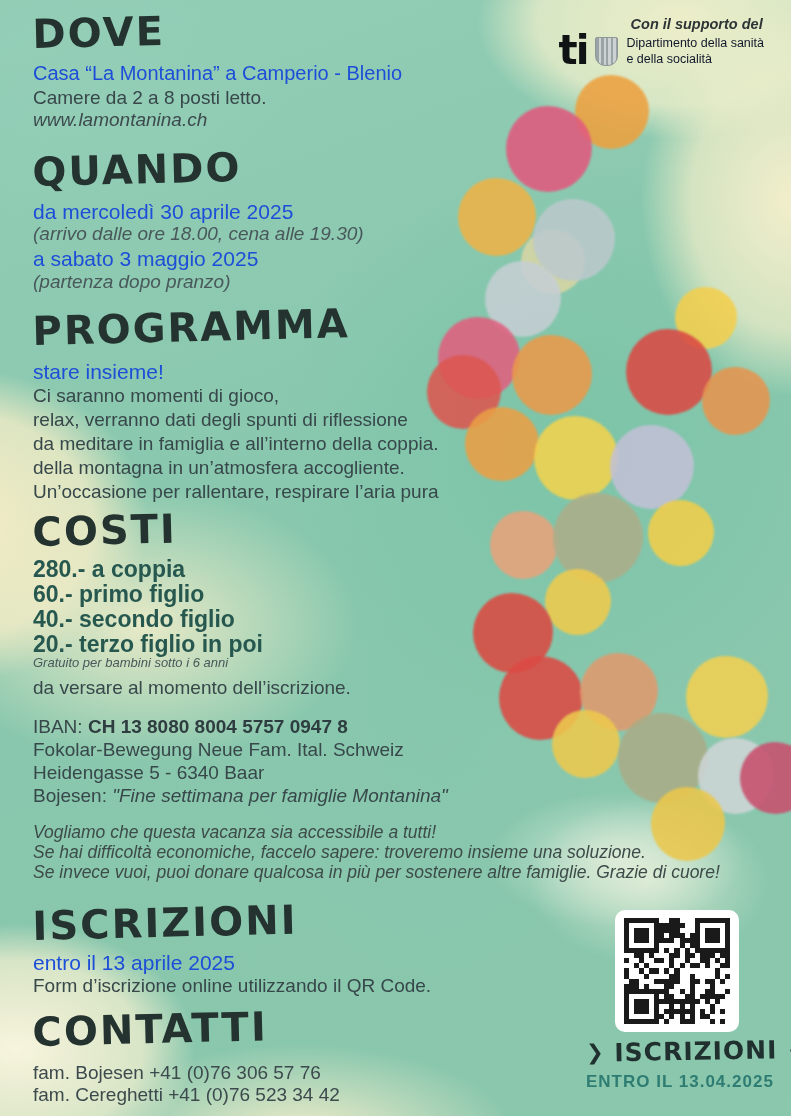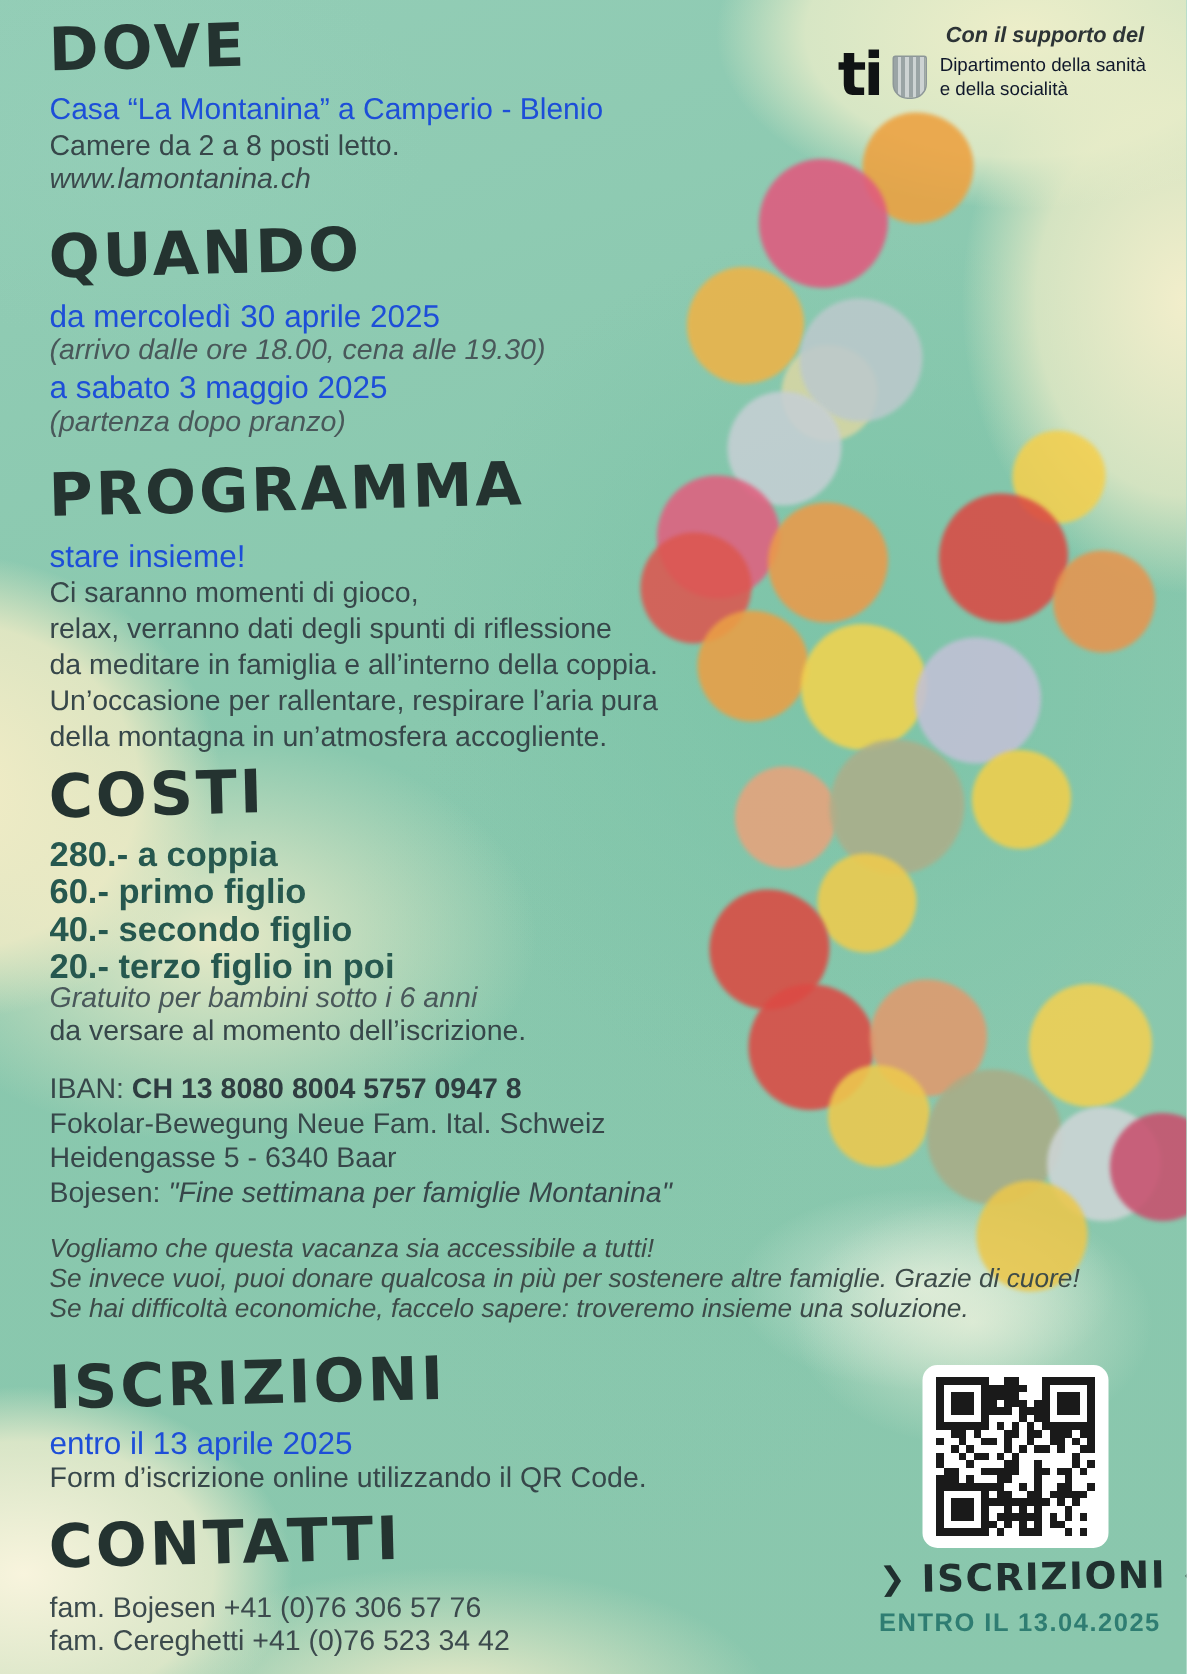--- a/index.html
+++ b/index.html
@@ -57,21 +57,21 @@
   .q-from-note{top:223px;font-size:19px;}
   .q-to{top:247px;font-size:21px;}
   .q-to-note{top:271px;font-size:19px;}
 
   .sec-programma{top:311px;}
   .p-sub{top:360px;font-size:21px;}
   .p-body{top:384px;font-size:19px;line-height:24px;}
 
   .sec-costi{top:512px;}
   .prices{top:557px;font-size:23px;line-height:25px;font-weight:bold;color:#26584f;}
-  .c-free{top:655px;font-size:19px;}
+  .c-free{top:655px;font-size:13px;}
   .c-pay{top:677px;font-size:19px;}
 
   .pay-block{top:715px;font-size:19px;line-height:23px;color:#37474a;}
   .pay-block .iban-num{font-weight:bold;color:#2e3d40;}
   .pay-block .causale-q{font-style:italic;}
 
   .solidarity{top:822px;font-size:17.5px;line-height:20px;font-style:italic;color:#3d4b49;}
 
   .sec-iscrizioni{top:906px;}
   .i-deadline{top:951px;font-size:21px;}
@@ -151,22 +151,22 @@
     <div class="abs q-from-note it-gray">(arrivo dalle ore 18.00, cena alle 19.30)</div>
     <div class="abs q-to teal-bold">a sabato 3 maggio 2025</div>
     <div class="abs q-to-note it-gray">(partenza dopo pranzo)</div>
 
     <div class="abs sec-programma h-script">PROGRAMMA</div>
     <div class="abs p-sub teal-bold">stare insieme!</div>
     <div class="abs p-body body-dark">
       <div>Ci saranno momenti di gioco,</div>
       <div>relax, verranno dati degli spunti di riflessione</div>
       <div>da meditare in famiglia e all’interno della coppia.</div>
+      <div>della montagna in un’atmosfera accogliente.</div>
       <div>Un’occasione per rallentare, respirare l’aria pura</div>
-      <div>della montagna in un’atmosfera accogliente.</div>
     </div>
 
     <div class="abs sec-costi h-script">COSTI</div>
     <div class="abs prices">
       <div>280.- a coppia</div>
       <div>60.- primo figlio</div>
       <div>40.- secondo figlio</div>
       <div>20.- terzo figlio in poi</div>
     </div>
     <div class="abs c-free it-gray">Gratuito per bambini sotto i 6 anni</div>
@@ -174,22 +174,22 @@
 
     <div class="abs pay-block">
       <div><span>IBAN:</span> <span class="iban-num">CH 13 8080 8004 5757 0947 8</span></div>
       <div>Fokolar-Bewegung Neue Fam. Ital. Schweiz</div>
       <div>Heidengasse 5 - 6340 Baar</div>
       <div><span>Bojesen:</span> <span class="causale-q">"Fine settimana per famiglie Montanina"</span></div>
     </div>
 
     <div class="abs solidarity">
       <div>Vogliamo che questa vacanza sia accessibile a tutti!</div>
+      <div>Se hai difficoltà economiche, faccelo sapere: troveremo insieme una soluzione.</div>
       <div>Se invece vuoi, puoi donare qualcosa in più per sostenere altre famiglie. Grazie di cuore!</div>
-      <div>Se hai difficoltà economiche, faccelo sapere: troveremo insieme una soluzione.</div>
     </div>
 
     <div class="abs sec-iscrizioni h-script">ISCRIZIONI</div>
     <div class="abs i-deadline teal-bold">entro il 13 aprile 2025</div>
     <div class="abs i-info body-dark">Form d’iscrizione online utilizzando il QR Code.</div>
 
     <div class="abs sec-contatti h-script">CONTATTI</div>
     <div class="abs contacts">
       <div>fam. Bojesen +41 (0)76 306 57 76</div>
       <div>fam. Cereghetti +41 (0)76 523 34 42</div>

